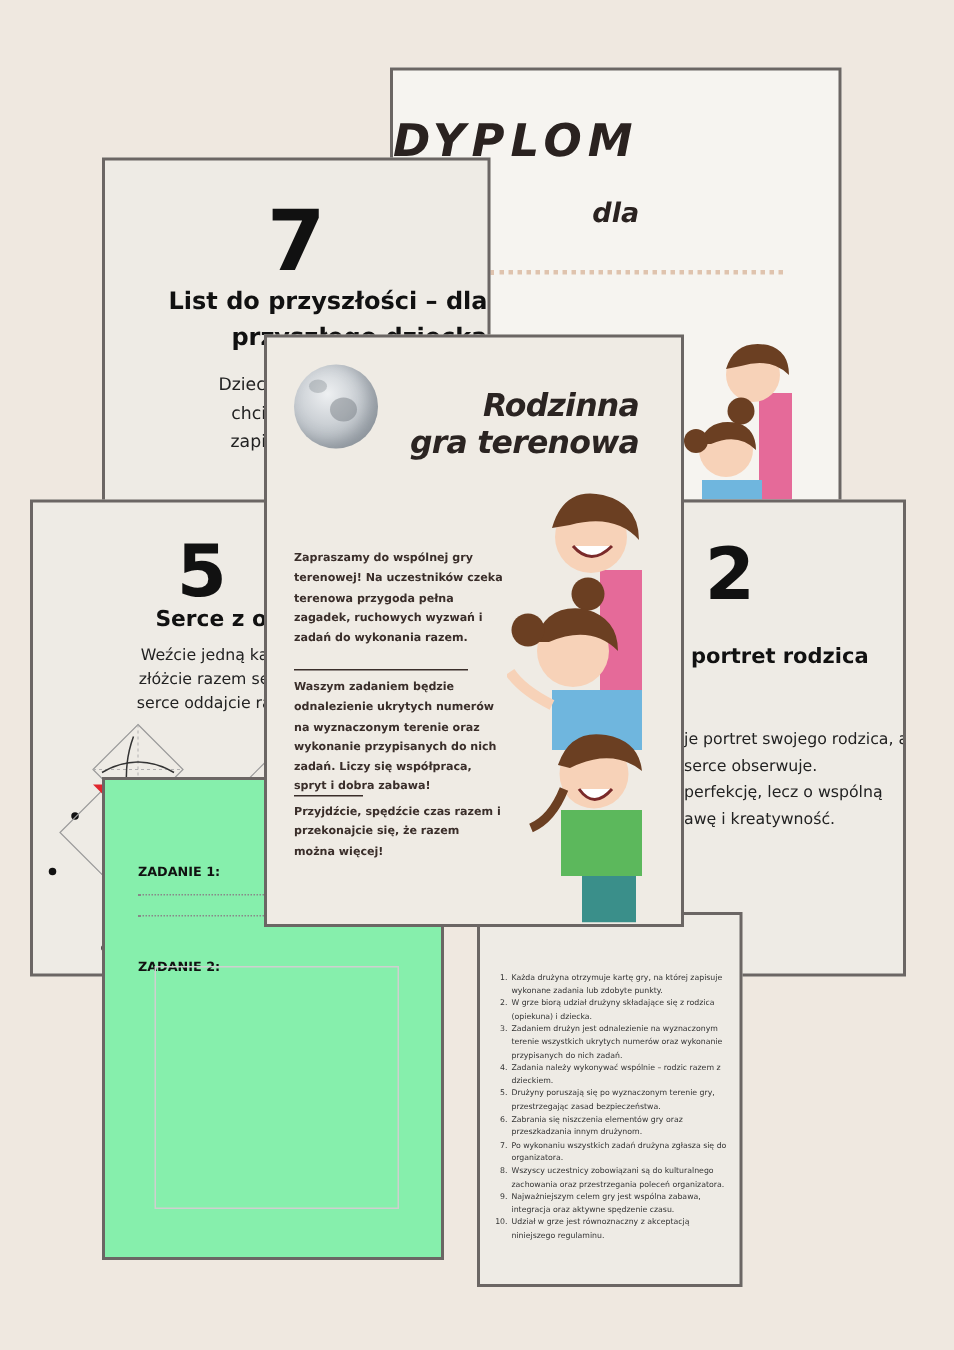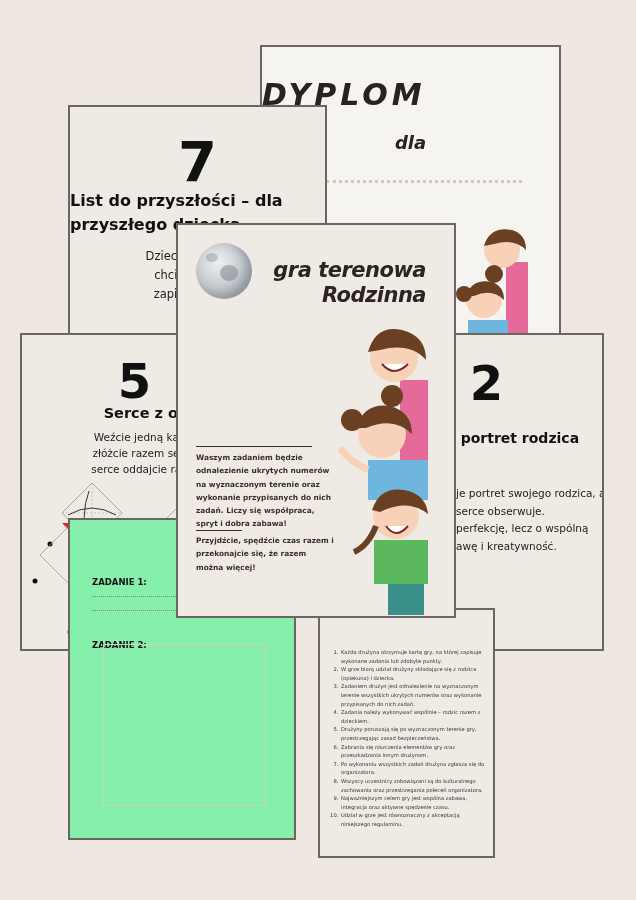--- a/index.html
+++ b/index.html
@@ -30,21 +30,21 @@
     border-top: 3px dotted #dfc3ae;
   }
   
   #p-7 { left: 68px; top: 105px; width: 259px; height: 240px; background: #eeebe5; z-index: 2; }
   .bignum {
     position: absolute; left: 0; right: 0; text-align: center;
     font-family: "DejaVu Sans", sans-serif; font-weight: bold; color: #111;
   }
   #p-7 .bignum { top: 22px; font-size: 56px; }
   #p-7 .head {
-    position: absolute; top: 82px; left: 0; right: 0; text-align: left;
+    position: absolute; top: 82px; left: 0; right: 0; text-align: right;
     font-family: "DejaVu Sans", sans-serif; font-weight: bold; font-size: 16px; line-height: 24px; color: #111;
   }
   #p-7 .body {
     position: absolute; top: 140px; left: 0; right: 0; text-align: center;
     font-family: "DejaVu Sans", sans-serif; font-size: 11.5px; line-height: 19px; color: #222;
   }
   
   #p-5 { left: 20px; top: 333px; width: 160px; height: 318px; background: #eeebe5; z-index: 3; }
   #p-5 .inner { position: absolute; left: 0; top: 0; width: 290px; height: 318px; }
   #p-5 .bignum { top: 18px; font-size: 48px; width: 225px; }
@@ -218,23 +218,24 @@
     <li>Po wykonaniu wszystkich zadań drużyna zgłasza się do organizatora.</li>
     <li>Wszyscy uczestnicy zobowiązani są do kulturalnego zachowania oraz przestrzegania poleceń organizatora.</li>
     <li>Najważniejszym celem gry jest wspólna zabawa, integracja oraz aktywne spędzenie czasu.</li>
     <li>Udział w grze jest równoznaczny z akceptacją niniejszego regulaminu.</li>
   </ol>
 </div>
 
 <div class="page" id="p-main">
   <div class="moon"></div>
   <div class="title">
+    <div>Rodzinna</div>
     <div>gra terenowa</div>
-    <div>Rodzinna</div>
-  </div>
+  </div>
+  <div class="text" style="top:140px">Zapraszamy do wspólnej gry terenowej! Na uczestników czeka terenowa przygoda pełna zagadek, ruchowych wyzwań i zadań do wykonania razem.</div>
   <div class="rule" style="top:221px;width:116px"></div>
   <div class="text" style="top:226px">Waszym zadaniem będzie odnalezienie ukrytych numerów na wyznaczonym terenie oraz wykonanie przypisanych do nich zadań. Liczy się współpraca, spryt i dobra zabawa!</div>
   <div class="rule" style="top:305px;width:46px"></div>
   <div class="text" style="top:309px">Przyjdźcie, spędźcie czas razem i przekonajcie się, że razem można więcej!</div>
   <svg class="kids" width="100" height="295" viewBox="0 0 100 295">
     <rect x="62" y="60" width="28" height="80" fill="#e56a99"></rect>
     <circle cx="56" cy="38" r="24" fill="#f7d2b8"></circle>
     <path d="M30 32 Q38 4 64 10 Q88 16 88 40 Q72 22 42 30 Z" fill="#6b3f22"></path>
     <path d="M44 44 Q56 58 70 44" fill="#fff" stroke="#7a2a2a" stroke-width="2"></path>
     <circle cx="54" cy="76" r="11" fill="#6b3f22"></circle>

